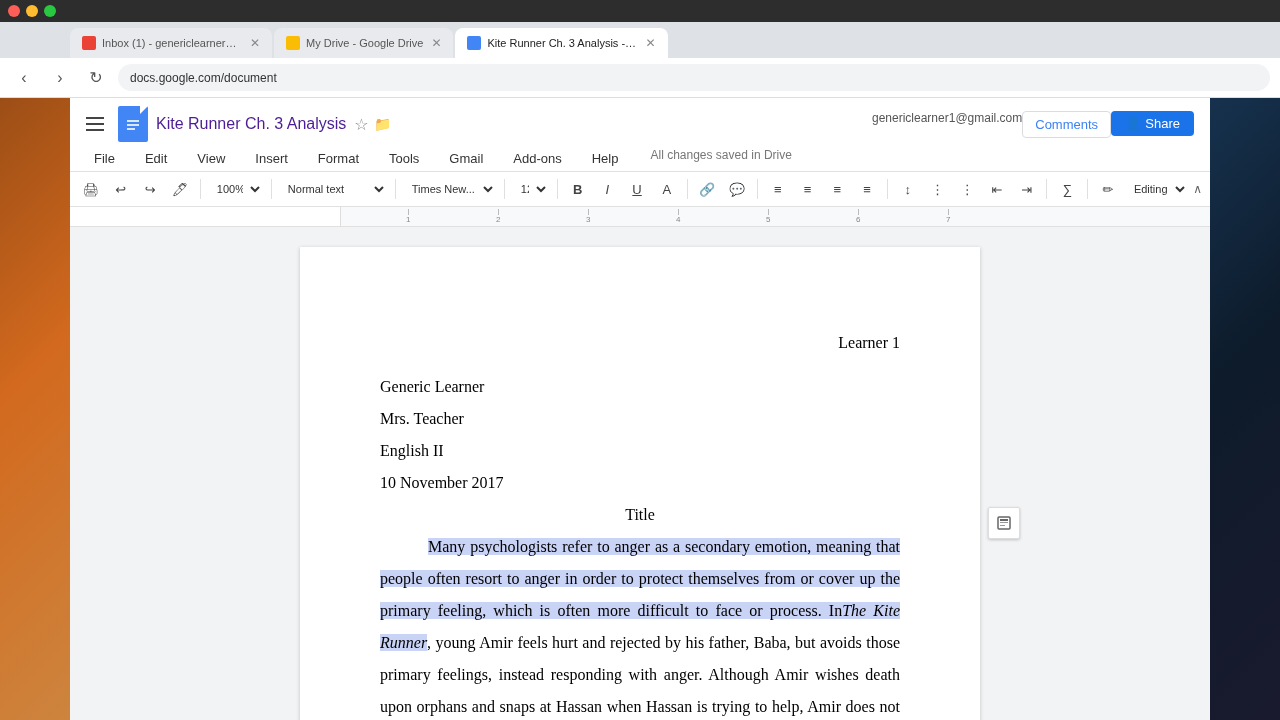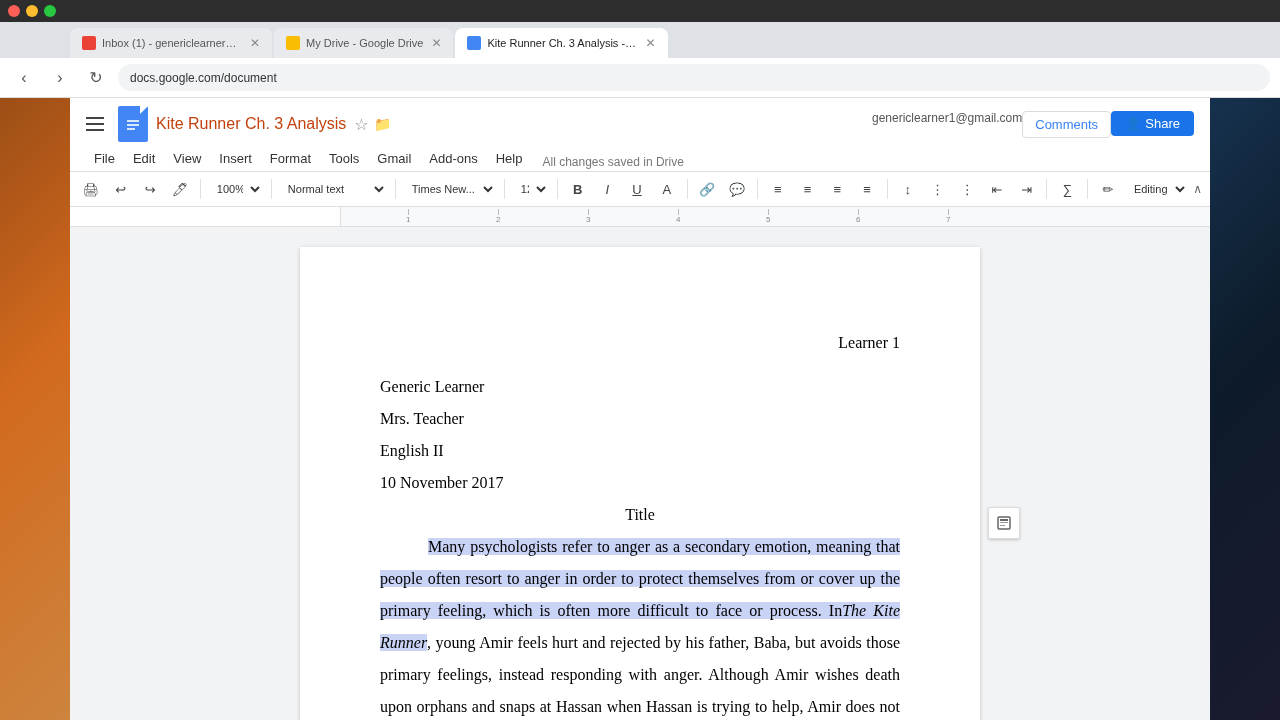--- a/index.html
+++ b/index.html
@@ -164,21 +164,21 @@
     .gdocs-doc-icon::after {
       content: '';
       position: absolute;
       top: 0; right: 0;
       width: 0; height: 0;
       border-left: 8px solid #fff;
       border-bottom: 8px solid transparent;
     }
     .gdocs-title-text {
       font-size: 16px;
-      color: #c2410c;
+      color: #4c1d95;
       font-family: 'Arial', sans-serif;
     }
     .gdocs-title-icons {
       display: flex; gap: 6px; align-items: center;
     }
     .star-icon { font-size: 16px; color: #888; cursor: pointer; }
     .folder-icon { font-size: 14px; color: #888; cursor: pointer; }
 
     .gdocs-right-buttons {
       display: flex; align-items: flex-start; 
@@ -203,22 +203,22 @@
       color: #fff;
       font-size: 13px;
       border: none;
       cursor: pointer;
       display: flex; align-items: center; gap: 4px;
     }
 
     
     .gdocs-menubar {
       display: flex;
-      align-items: flex-end;
-      gap: 2px;
+      align-items: flex-start;
+      gap: 14px;
       padding: 2px 0;
     }
     .menu-item {
       padding: 3px 8px;
       font-size: 13px;
       color: #333;
       cursor: pointer;
       border-radius: 3px;
     }
     .saved-status {

